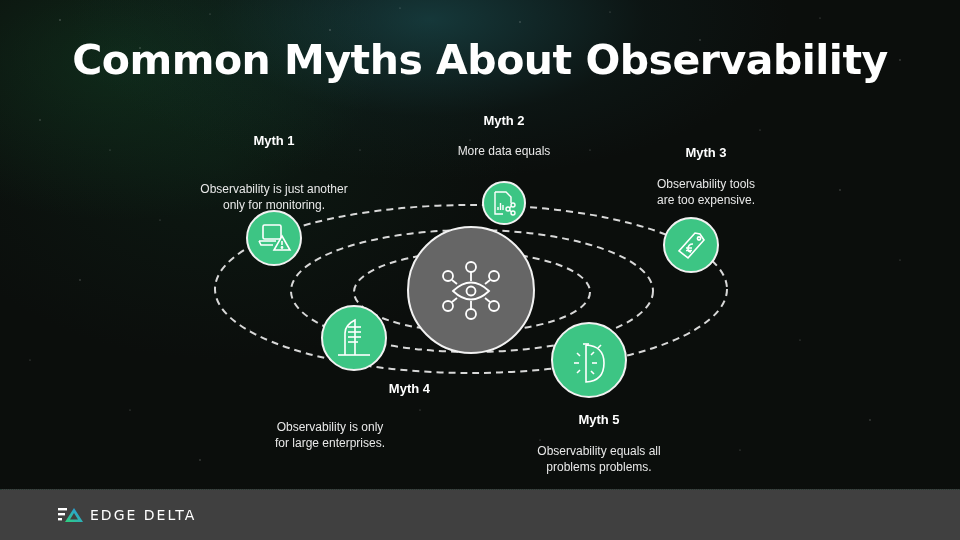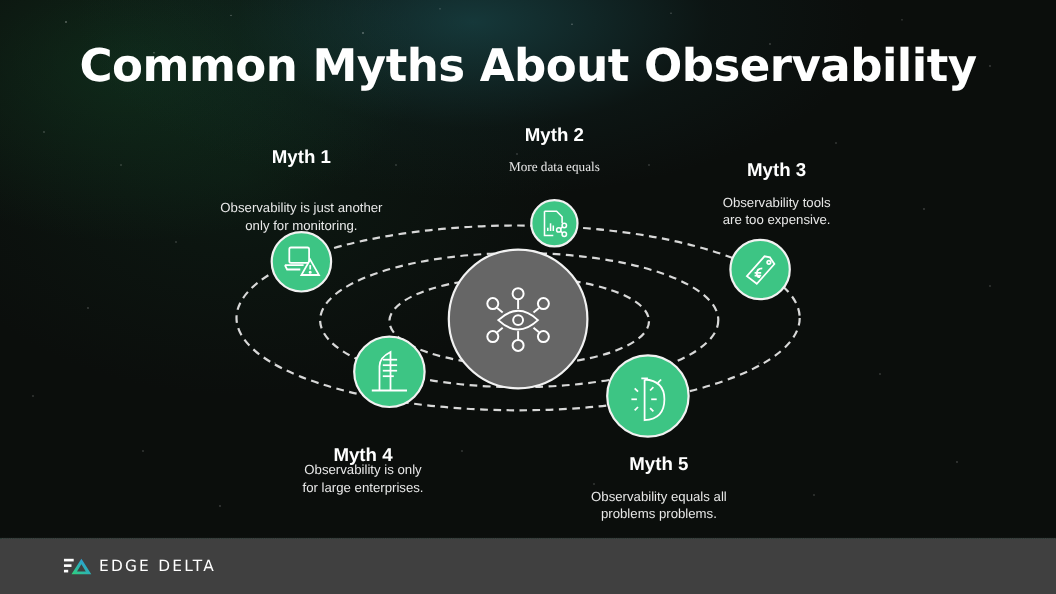--- a/index.html
+++ b/index.html
@@ -18,21 +18,21 @@
       pointer-events: none;
     }
     .stars { position: absolute; inset: 0; pointer-events: none; }
     .title {
       position: absolute; left: 0; top: 36px; width: 960px; text-align: center;
       font-family: "DejaVu Sans", sans-serif; font-weight: bold;
       font-size: 41px; letter-spacing: -0.5px; color: #ffffff;
     }
     .diagram { position: absolute; left: 0; top: 0; width: 960px; height: 540px; }
     .myth-heading {
-      position: absolute; font-weight: bold; font-size: 17px; text-align: center;
+      position: absolute; font-weight: bold; font-size: 13px; text-align: center;
       color: #ffffff; width: 200px;
     }
     .myth-text {
       position: absolute; font-size: 12px; line-height: 16px; text-align: center;
       color: #e8e8e8; width: 200px;
     }
     .footer {
       position: absolute; left: 0; top: 489px; width: 960px; height: 51px;
       background: #404040;
       border-top: 1px dotted #2a3a35;
@@ -176,31 +176,31 @@
   </g>
 </svg>
 
 <div class="myth-heading" style="left:174px; top:133px;">Myth 1</div>
 <div class="myth-text" style="left:174px; top:165px;margin-top:16px;">
   <div>Observability is just another</div>
   <div>only for monitoring.</div>
 </div>
 
 <div class="myth-heading" style="left:404px; top:113px;">Myth 2</div>
-<div class="myth-text" style="left:404px; top:143px;font-family:Liberation Serif, serif;">
+<div class="myth-text" style="left:404px; top:143px;">
   <div>More data equals</div>
 </div>
 
 <div class="myth-heading" style="left:606px; top:145px;">Myth 3</div>
 <div class="myth-text" style="left:606px; top:176px;">
   <div>Observability tools</div>
   <div>are too expensive.</div>
 </div>
 
-<div class="myth-heading" style="left:230px; top:404px;">Myth 4</div>
+<div class="myth-heading" style="left:230px; top:381px;text-align:right;">Myth 4</div>
 <div class="myth-text" style="left:230px; top:419px;">
   <div>Observability is only</div>
   <div>for large enterprises.</div>
 </div>
 
 <div class="myth-heading" style="left:499px; top:412px;">Myth 5</div>
 <div class="myth-text" style="left:499px; top:443px;">
   <div>Observability equals all</div>
   <div>problems problems.</div>
 </div>

